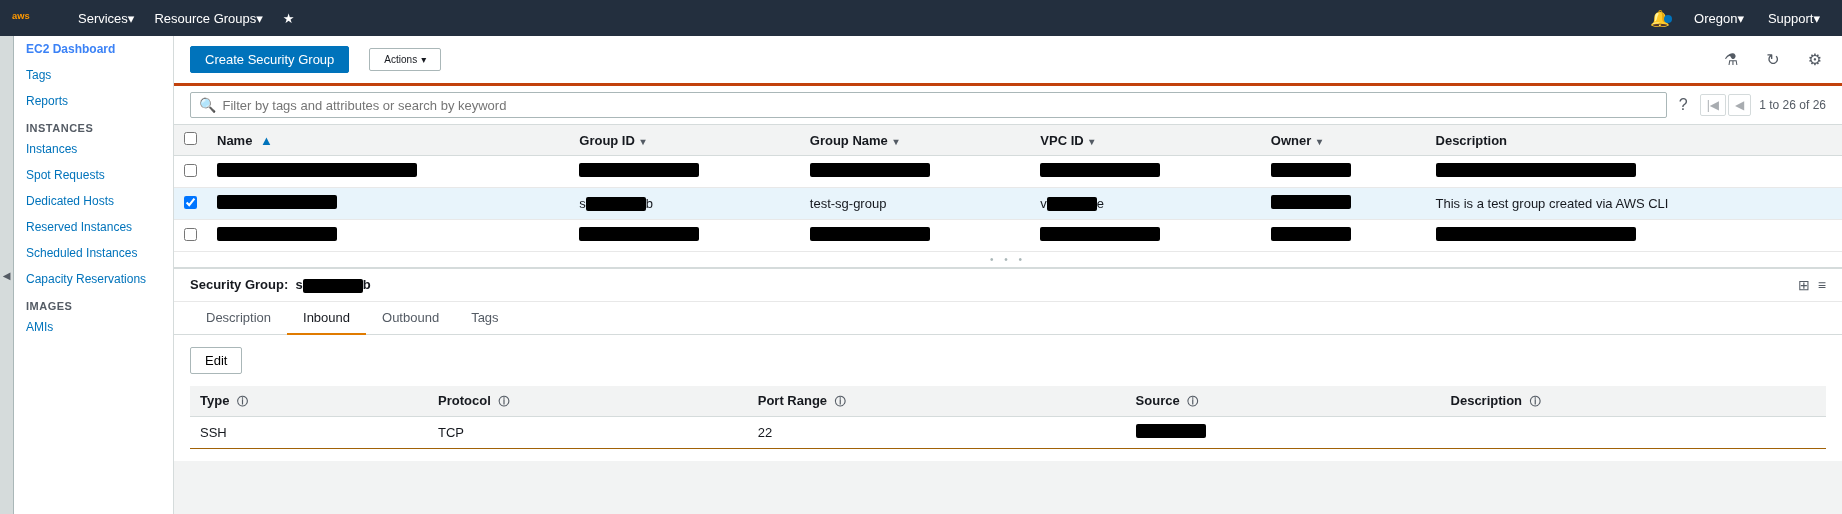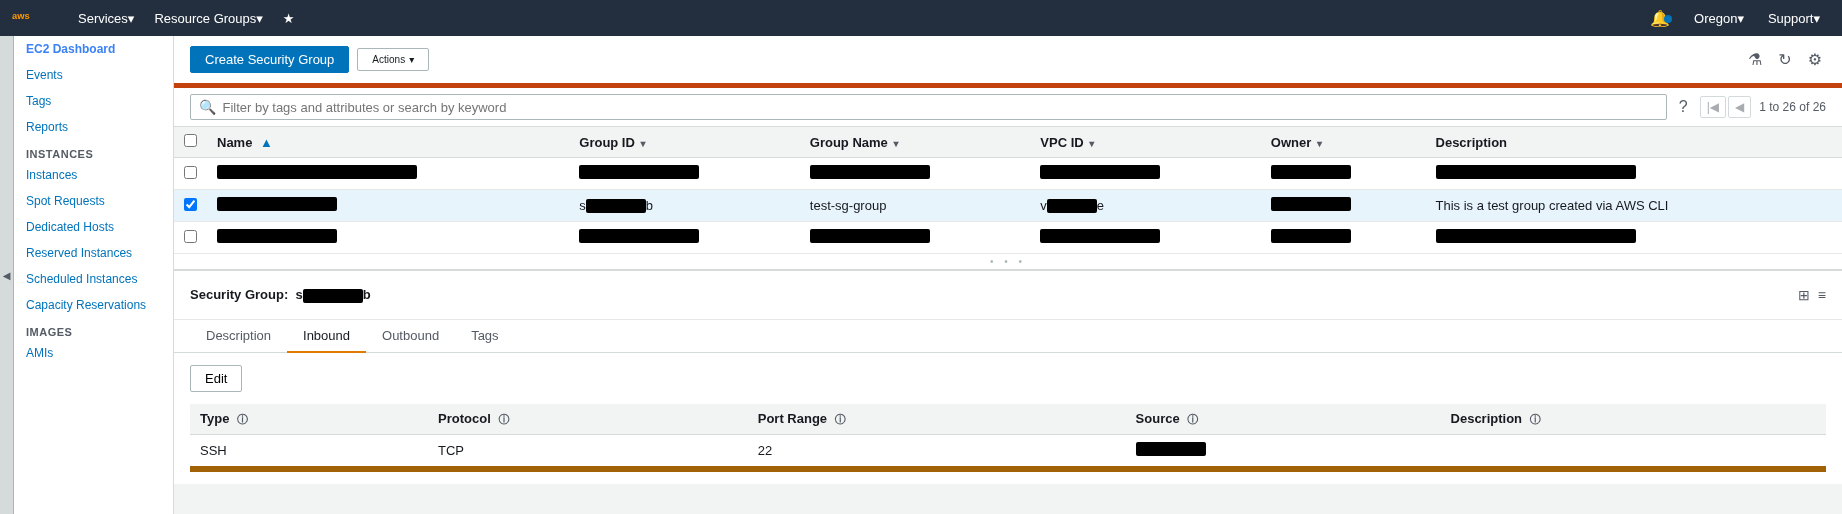--- a/index.html
+++ b/index.html
@@ -68,22 +68,22 @@
 
     
     .main { flex: 1; overflow: auto; display: flex; flex-direction: column; }
 
     
     .toolbar {
       background: #fff;
       padding: 10px 16px;
       display: flex;
       align-items: center;
-      gap: 8px;
-      border-bottom: 5px solid #c2410c;
+      gap: 20px;
+      border-bottom: 3px solid #c2410c;
     }
     .btn-primary {
       background: #0073bb;
       color: #fff;
       border: 1px solid #0073bb;
       padding: 5px 14px;
       border-radius: 2px;
       cursor: pointer;
       font-size: 13px;
       font-weight: 500;
@@ -155,21 +155,21 @@
     }
     .data-table tr.selected td { background: #e8f4fb; }
     .checkbox-cell { width: 32px; text-align: center; }
     .redacted { background: #000; color: #000; border-radius: 2px; display: inline-block; min-width: 120px; height: 14px; }
     .redacted-sm { background: #000; color: #000; border-radius: 2px; display: inline-block; min-width: 80px; height: 14px; }
     .redacted-lg { background: #000; color: #000; border-radius: 2px; display: inline-block; min-width: 200px; height: 14px; }
 
     
     .detail-panel { background: #fff; border-top: 2px solid #d5dbdb; }
     .detail-header {
-      padding: 16px 16px;
+      padding: 8px 16px;
       display: flex;
       align-items: center;
       justify-content: space-between;
       border-bottom: 1px solid #e8e8e8;
     }
     .detail-title { font-size: 13px; font-weight: 600; }
     .detail-panel-icons { display: flex; gap: 8px; }
     .panel-icon { cursor: pointer; color: #545b64; font-size: 14px; }
 
     
@@ -207,21 +207,21 @@
     .rules-table { width: 100%; border-collapse: collapse; font-size: 13px; }
     .rules-table th {
       background: #f2f3f3;
       border-bottom: 1px solid #d5dbdb;
       padding: 7px 10px;
       text-align: left;
       font-weight: 600;
     }
     .rules-table td {
       padding: 7px 10px;
-      border-bottom: 6px solid #a16207;
+      border-bottom: 1px solid #a16207;
     }
     .info-icon { color: #545b64; font-size: 11px; margin-left: 4px; cursor: help; }
     .ellipsis-row { text-align: center; color: #aab7b8; letter-spacing: 4px; font-size: 10px; padding: 2px; }
 
     
     .collapse-handle {
       width: 14px;
       background: #d5dbdb;
       display: flex;
       align-items: center;
@@ -269,23 +269,20 @@
     </div>
   </div>
 </nav>
 
 <div class="layout">
 
   <div class="collapse-handle">◀</div>
   <aside class="sidebar">
     <a class="sidebar-link" style="font-weight:600;color:#3b82f6;">
       <span>EC2 Dashboard</span>
-    </a>
-    <a class="sidebar-link">
-      <span>Events</span>
     </a>
     <a class="sidebar-link">
       <span>Tags</span>
     </a>
     <a class="sidebar-link">
       <span>Reports</span>
     </a>
 
     <div class="sidebar-section">
       <span>INSTANCES</span>

